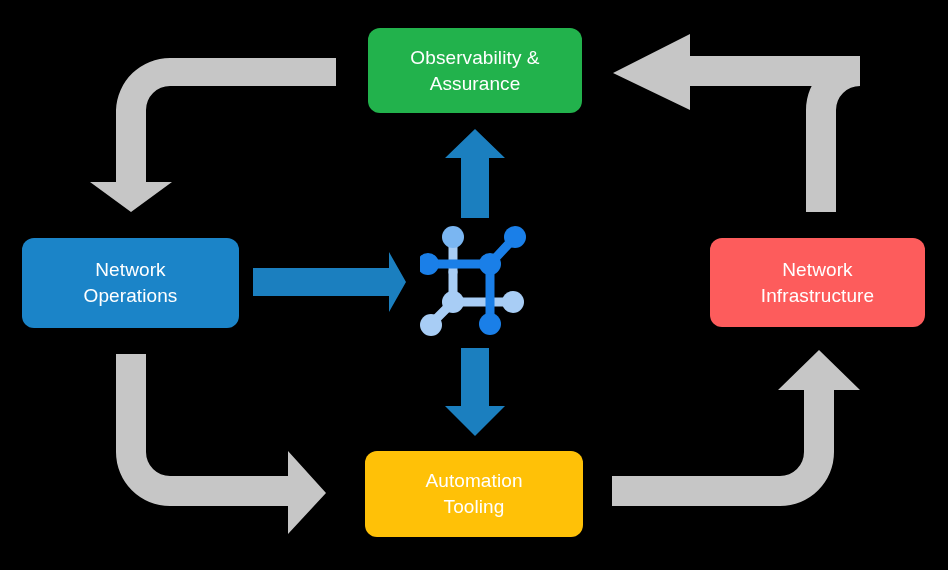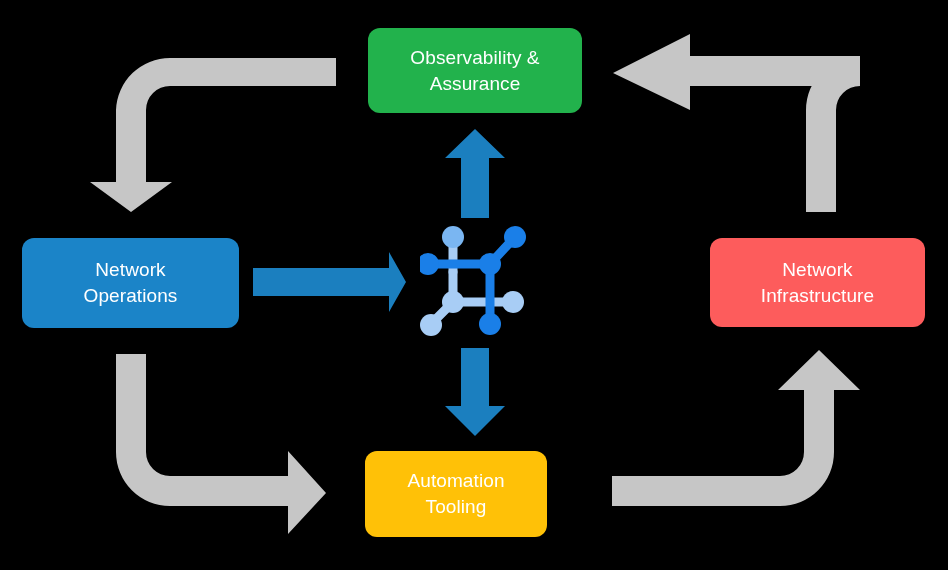--- a/index.html
+++ b/index.html
@@ -37,21 +37,21 @@
   }
   #box-network-operations {
     left: 22px; top: 238px; width: 217px; height: 90px;
     background: #1b84c8;
   }
   #box-network-infrastructure {
     left: 710px; top: 238px; width: 215px; height: 89px;
     background: #fd5c5c;
   }
   #box-automation-tooling {
-    left: 365px; top: 451px; width: 182px; height: 86px;
+    left: 365px; top: 451px; width: 218px; height: 86px;
     background: #ffc107;
   }
   .svg-layer {
     position: absolute;
     left: 0; top: 0;
     width: 948px;
     height: 570px;
   }
   .center-icon {
     position: absolute;

